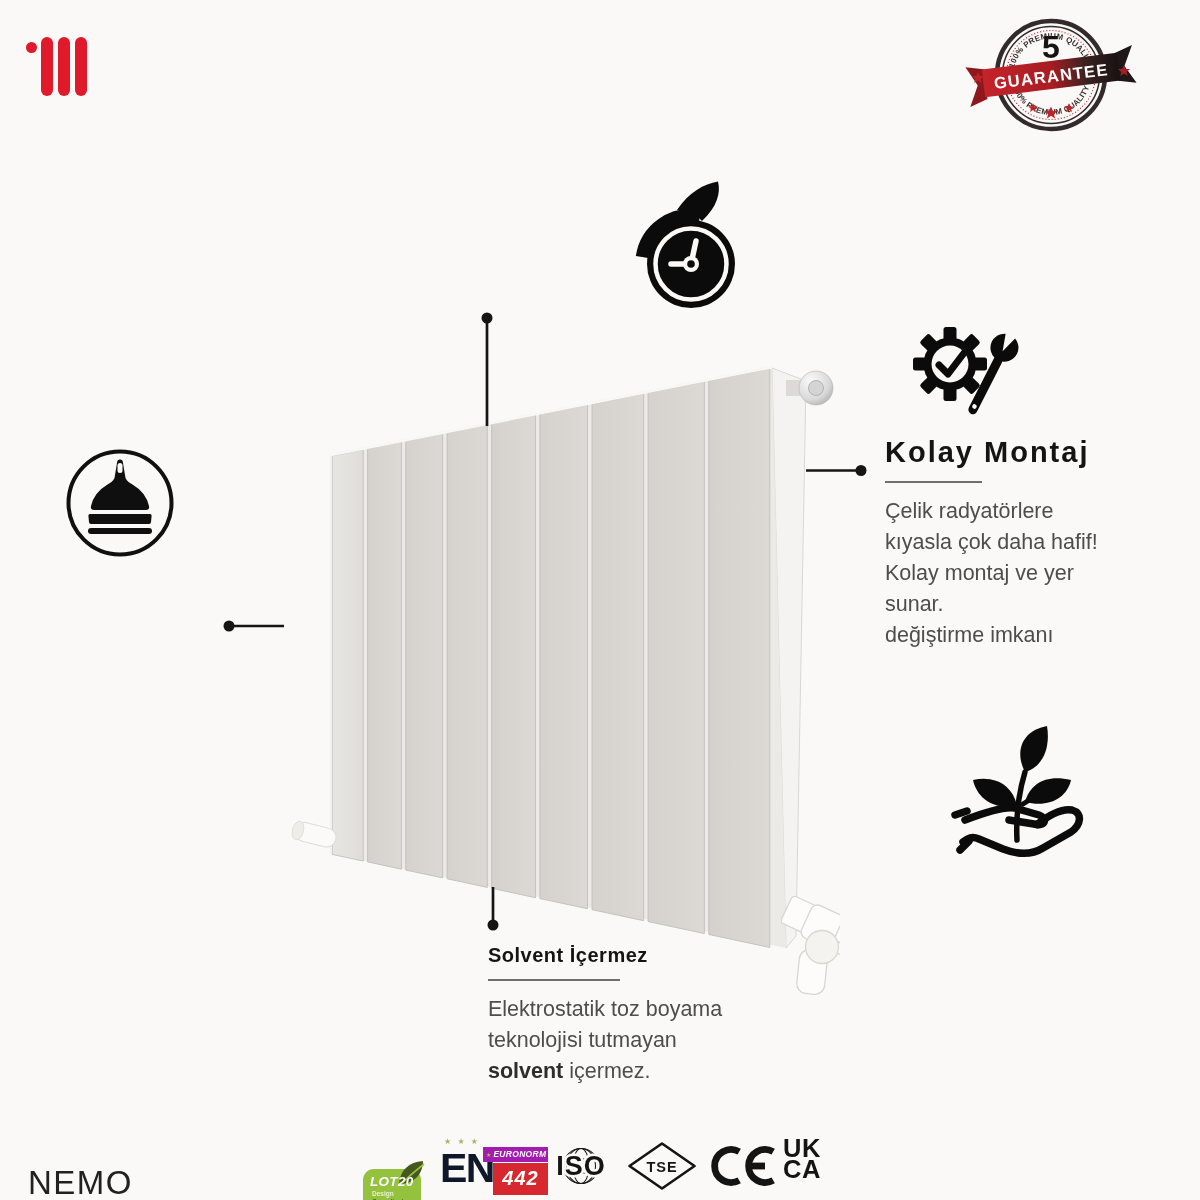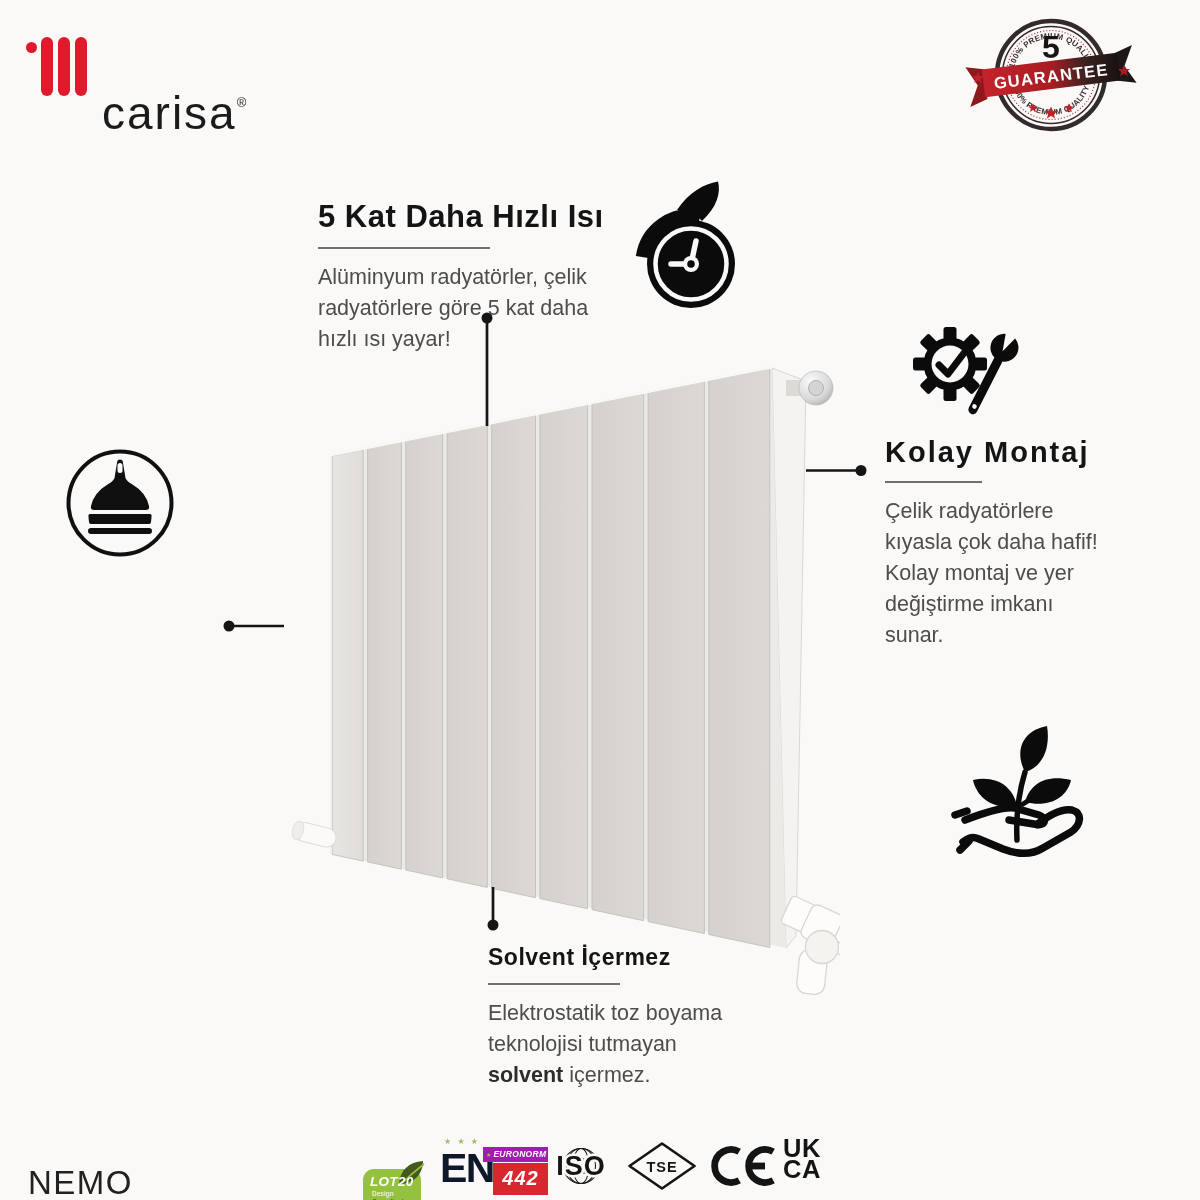--- a/index.html
+++ b/index.html
@@ -23,21 +23,21 @@
   #speed{left:318px;top:199px;width:330px;}
   #speed .f-title{font-size:31px;letter-spacing:.5px;}
   #speed .rule{width:172px;}
   #montaj{left:885px;top:436px;width:250px;}
   #montaj .f-title{font-size:29px;letter-spacing:2px;}
   #montaj .rule{width:97px;}
   #toz{left:28px;top:570px;width:260px;}
   #toz .f-title{font-size:29px;letter-spacing:3px;}
   #toz .rule{width:173px;background:#8f8f8f;}
   #solvent{left:488px;top:944px;width:300px;}
-  #solvent .f-title{font-size:23px;letter-spacing:.5px;}
+  #solvent .f-title{font-size:20px;letter-spacing:.5px;}
   #solvent .rule{width:132px;}
 
   
   .nemo{left:28px;top:1164px;font-size:33px;letter-spacing:1.5px;color:#212121;}
   .lot20{left:363px;top:1164px;width:70px;height:56px;}
   .lot20-box{left:0;top:5px;width:58px;height:47px;border-radius:11px;background:#95c23e;}
   .lot20-t{left:7px;top:10px;font-style:italic;font-weight:700;font-size:13.5px;color:#fff;letter-spacing:.3px;}
   .lot20-l1{left:9px;top:26px;font-size:6.5px;font-weight:700;color:#e9f2d0;}
   .lot20-l2{left:9px;top:34px;font-size:6.5px;font-weight:700;color:#4e681c;}
   .en442{left:440px;top:1139px;width:110px;height:52px;}
@@ -53,21 +53,20 @@
 </head>
 <body>
 
 <div class="page" data-name="product-infographic">
 
   <div class="abs logo" data-name="carisa-logo">
     <div class="abs logo-dot" data-name="logo-dot-icon"></div>
     <div class="abs logo-bar" style="left:17px" data-name="logo-bar-icon"></div>
     <div class="abs logo-bar" style="left:34px" data-name="logo-bar-icon"></div>
     <div class="abs logo-bar" style="left:51px" data-name="logo-bar-icon"></div>
-    <div class="abs logo-text" data-name="brand-name"><span data-name="brand-name-text">carisa</span><span class="logo-reg" data-name="registered-mark">®</span></div>
   </div>
 
   <svg class="abs" style="left:965px;top:5px" width="175" height="150" viewBox="0 0 175 150" data-name="guarantee-badge-icon">
     <defs>
       <path id="arcTop" d="M 48.9 63.4 A 38 38 0 0 1 123.1 63.4" fill="none"></path>
       <path id="arcBot" d="M 46.6 76.9 A 40 40 0 0 0 125.4 76.9" fill="none"></path>
       <linearGradient id="ribbonGrad" x1="0" y1="0" x2="1" y2="0">
         <stop offset="0" stop-color="#c5232b"></stop>
           <stop offset="0.5" stop-color="#a81d23"></stop>
         <stop offset="0.76" stop-color="#3a2220"></stop>
@@ -168,29 +167,20 @@
       <circle cx="487" cy="318" r="5.5" stroke="none"></circle>
       <line x1="806" y1="470.5" x2="861" y2="470.5" data-name="connector-montaj"></line>
       <circle cx="861" cy="470.5" r="5.5" stroke="none"></circle>
       <line x1="229" y1="626" x2="284" y2="626" data-name="connector-toz"></line>
       <circle cx="229" cy="626" r="5.5" stroke="none"></circle>
       <line x1="493" y1="887" x2="493" y2="925" data-name="connector-solvent"></line>
       <circle cx="493" cy="925" r="5.5" stroke="none"></circle>
     </g>
   </svg>
 
-  <div id="speed" class="abs" data-name="feature-fast-heat">
-    <div class="f-title" data-name="feature-fast-heat-title">5 Kat Daha Hızlı Isı</div>
-    <div class="rule" data-name="title-underline"></div>
-    <div class="f-body" data-name="feature-fast-heat-body">
-      <div data-name="body-line">Alüminyum radyatörler, çelik</div>
-      <div data-name="body-line">radyatörlere göre 5 kat daha</div>
-      <div data-name="body-line">hızlı ısı yayar!</div>
-    </div>
-  </div>
   <svg class="abs" style="left:632px;top:180px" width="118" height="140" viewBox="0 0 118 140" data-name="clock-fast-arrow-icon">
     <path d="M 10 77 A 49 49 0 0 1 68 36" fill="none" stroke="#0b0b0b" stroke-width="12.5"></path>
     <path d="M 45 30 C 57 12 72 4 86 1.5 C 89 13 85 27 70 41 C 63 33 54 31 45 30 Z" fill="#0b0b0b"></path>
     <circle cx="59" cy="84" r="44" fill="#0b0b0b"></circle>
     <circle cx="59" cy="84" r="35.5" fill="none" stroke="#faf9f7" stroke-width="4.5"></circle>
     <line x1="59" y1="84" x2="64" y2="61" stroke="#faf9f7" stroke-width="5.5" stroke-linecap="round"></line>
     <line x1="59" y1="84" x2="39" y2="84" stroke="#faf9f7" stroke-width="5.5" stroke-linecap="round"></line>
     <circle cx="59" cy="84" r="8" fill="#faf9f7"></circle>
     <circle cx="59" cy="84" r="3.8" fill="#0b0b0b"></circle>
   </svg>
@@ -218,22 +208,22 @@
       <circle cx="84" cy="96" r="2.3" fill="#faf9f7"></circle>
     </g>
   </svg>
   <div id="montaj" class="abs" data-name="feature-easy-install">
     <div class="f-title" data-name="feature-easy-install-title">Kolay Montaj</div>
     <div class="rule" data-name="title-underline"></div>
     <div class="f-body" data-name="feature-easy-install-body">
       <div data-name="body-line">Çelik radyatörlere</div>
       <div data-name="body-line">kıyasla çok daha hafif!</div>
       <div data-name="body-line">Kolay montaj ve yer</div>
+      <div data-name="body-line">sunar.</div>
       <div data-name="body-line">değiştirme imkanı</div>
-      <div data-name="body-line">sunar.</div>
     </div>
   </div>
 
   <svg class="abs" style="left:64px;top:447px" width="112" height="112" viewBox="0 0 112 112" data-name="brush-circle-icon">
     <circle cx="56" cy="56" r="51.5" fill="none" stroke="#101010" stroke-width="4"></circle>
     <path d="M 53 16 Q 53 12.5 56 12.5 Q 59 12.5 59 16 L 61.5 31 Q 63 34.5 68.5 37.5 Q 82 45.5 85 59 Q 85.8 63 82 63 L 30 63 Q 26.2 63 27 59 Q 30 45.5 43.5 37.5 Q 49 34.5 50.5 31 Z" fill="#0f0f0f"></path>
     <rect x="53.5" y="16" width="5" height="10" rx="2.5" fill="#faf9f7"></rect>
     <path d="M 26 67 L 86 67 Q 88 67 87.5 70 L 87 75 Q 87 77 85 77 L 27 77 Q 25 77 25 75 L 24.5 70 Q 24 67 26 67 Z" fill="#0f0f0f"></path>
     <rect x="24" y="81" width="64" height="6" rx="3" fill="#0f0f0f"></rect>
   </svg>

